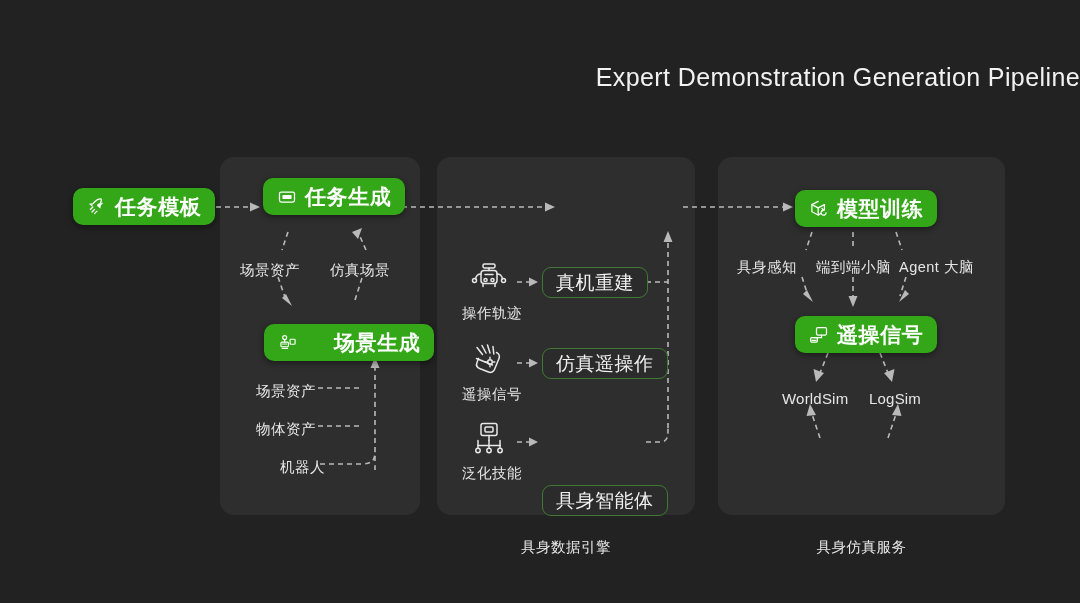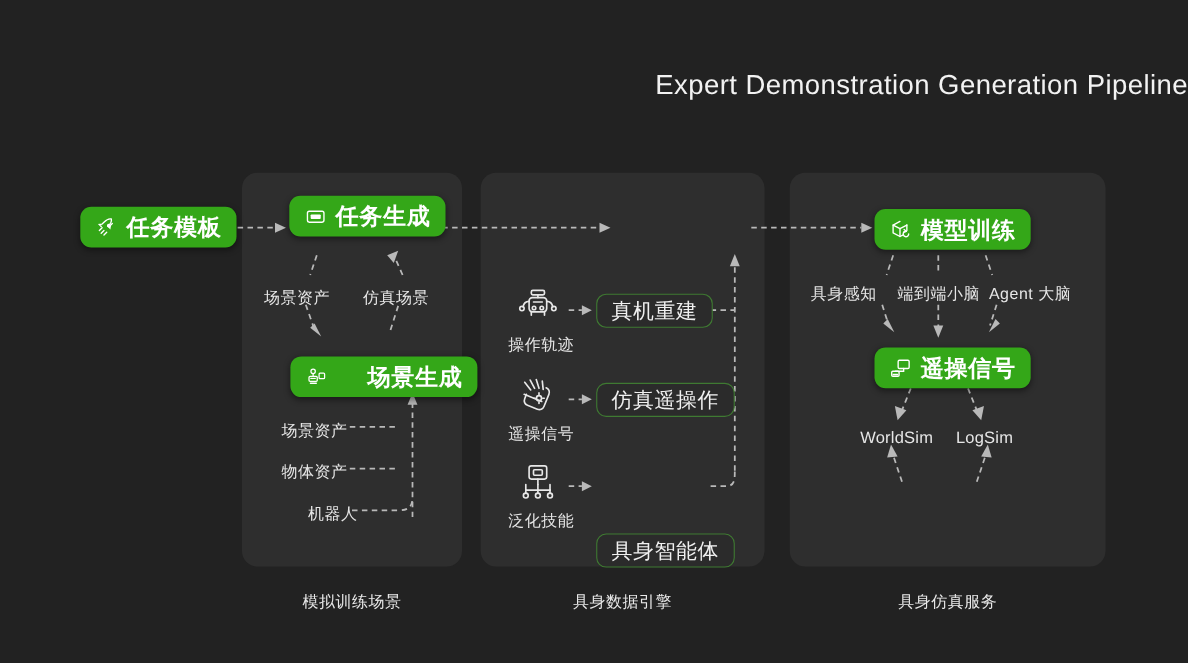--- a/index.html
+++ b/index.html
@@ -322,17 +322,16 @@
   <div class="flabel" id="lb-op-traj">操作轨迹</div>
   <div class="flabel" id="lb-teleop-sig">遥操信号</div>
   <div class="flabel" id="lb-gen-skill">泛化技能</div>
 
   <div class="flabel" id="lb-embodied">具身感知</div>
   <div class="flabel" id="lb-e2e">端到端小脑</div>
   <div class="flabel" id="lb-agent-brain">Agent 大脑</div>
   <div class="flabel en" id="lb-worldsim">WorldSim</div>
   <div class="flabel en" id="lb-logsim">LogSim</div>
 
-  <div class="panel-caption" id="caption-1">模拟训练场景</div>
   <div class="panel-caption" id="caption-2">具身数据引擎</div>
   <div class="panel-caption" id="caption-3">具身仿真服务</div>
 
 </div>
 
 </body></html>

